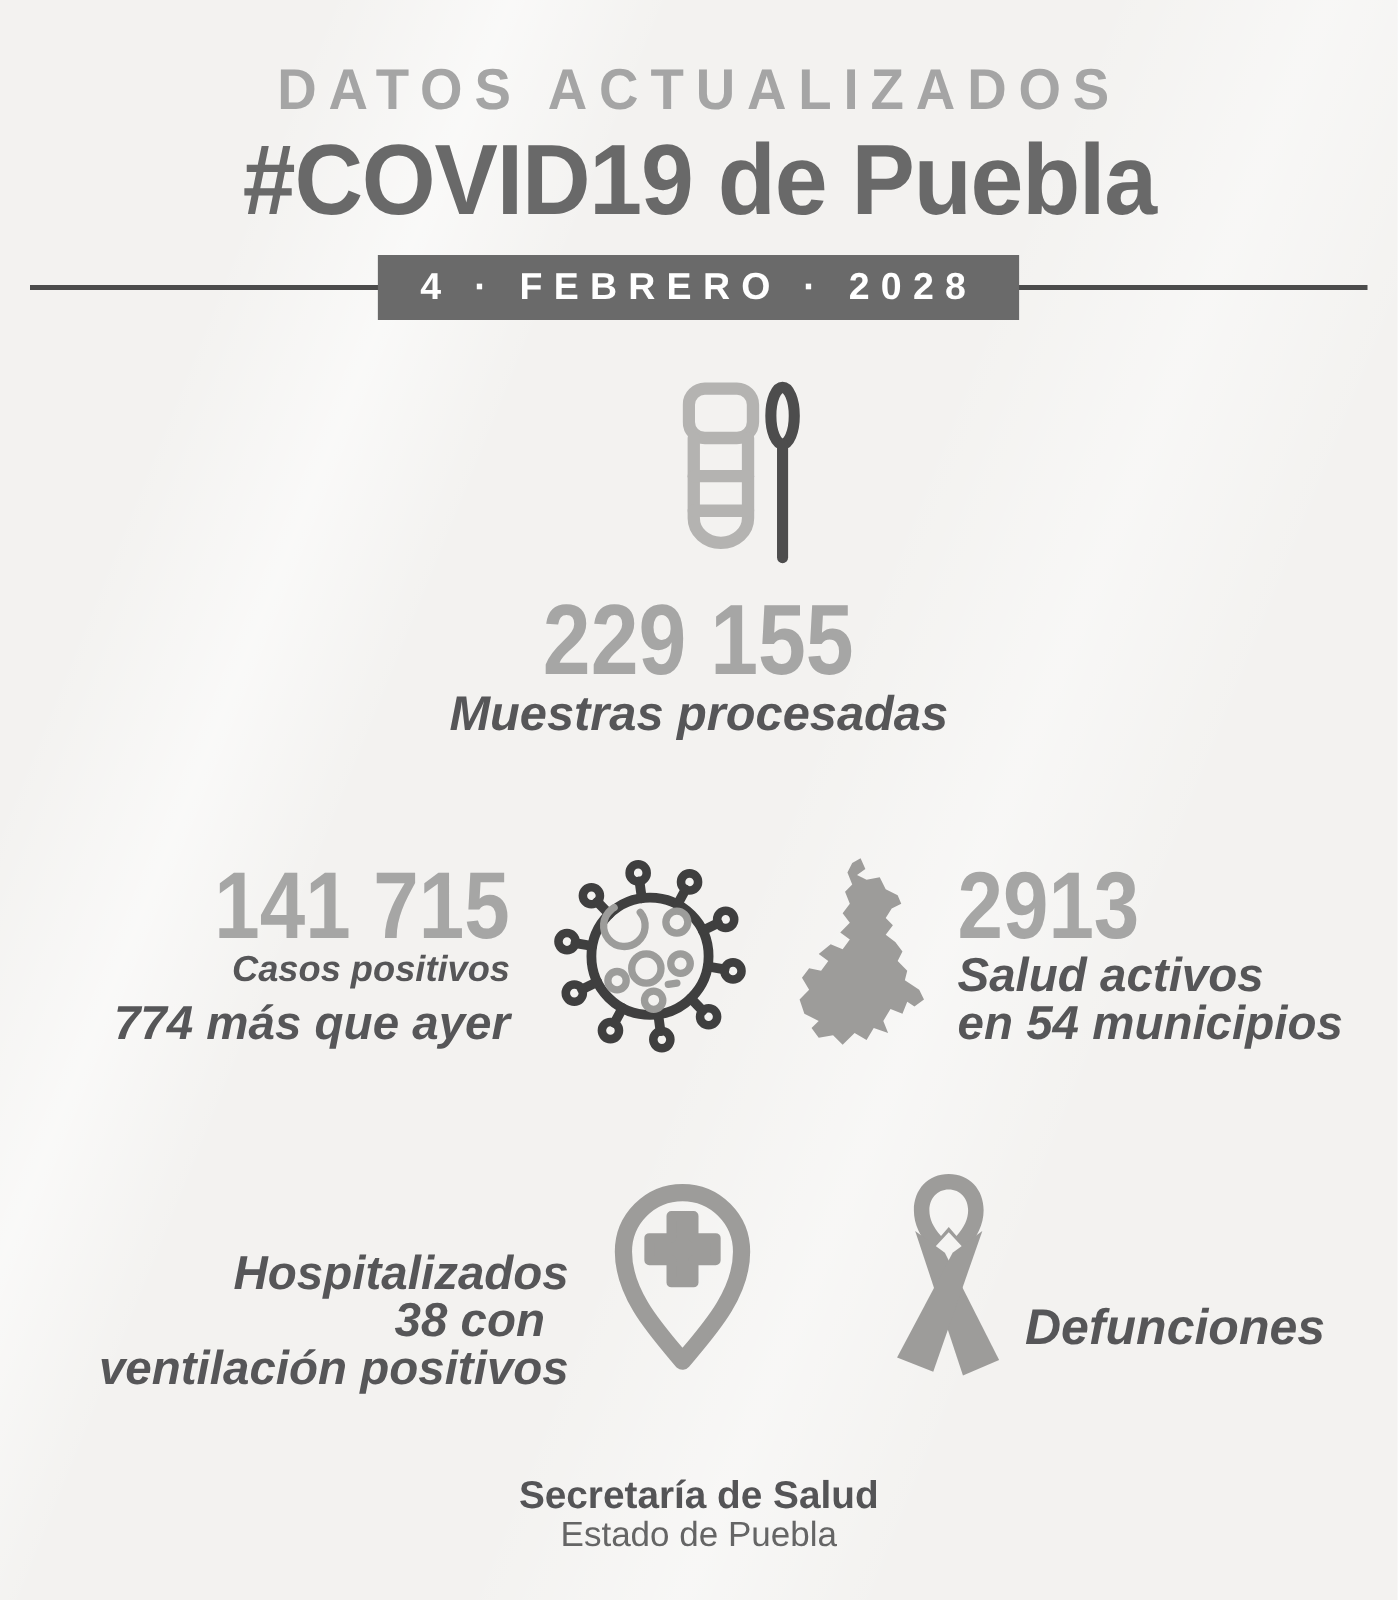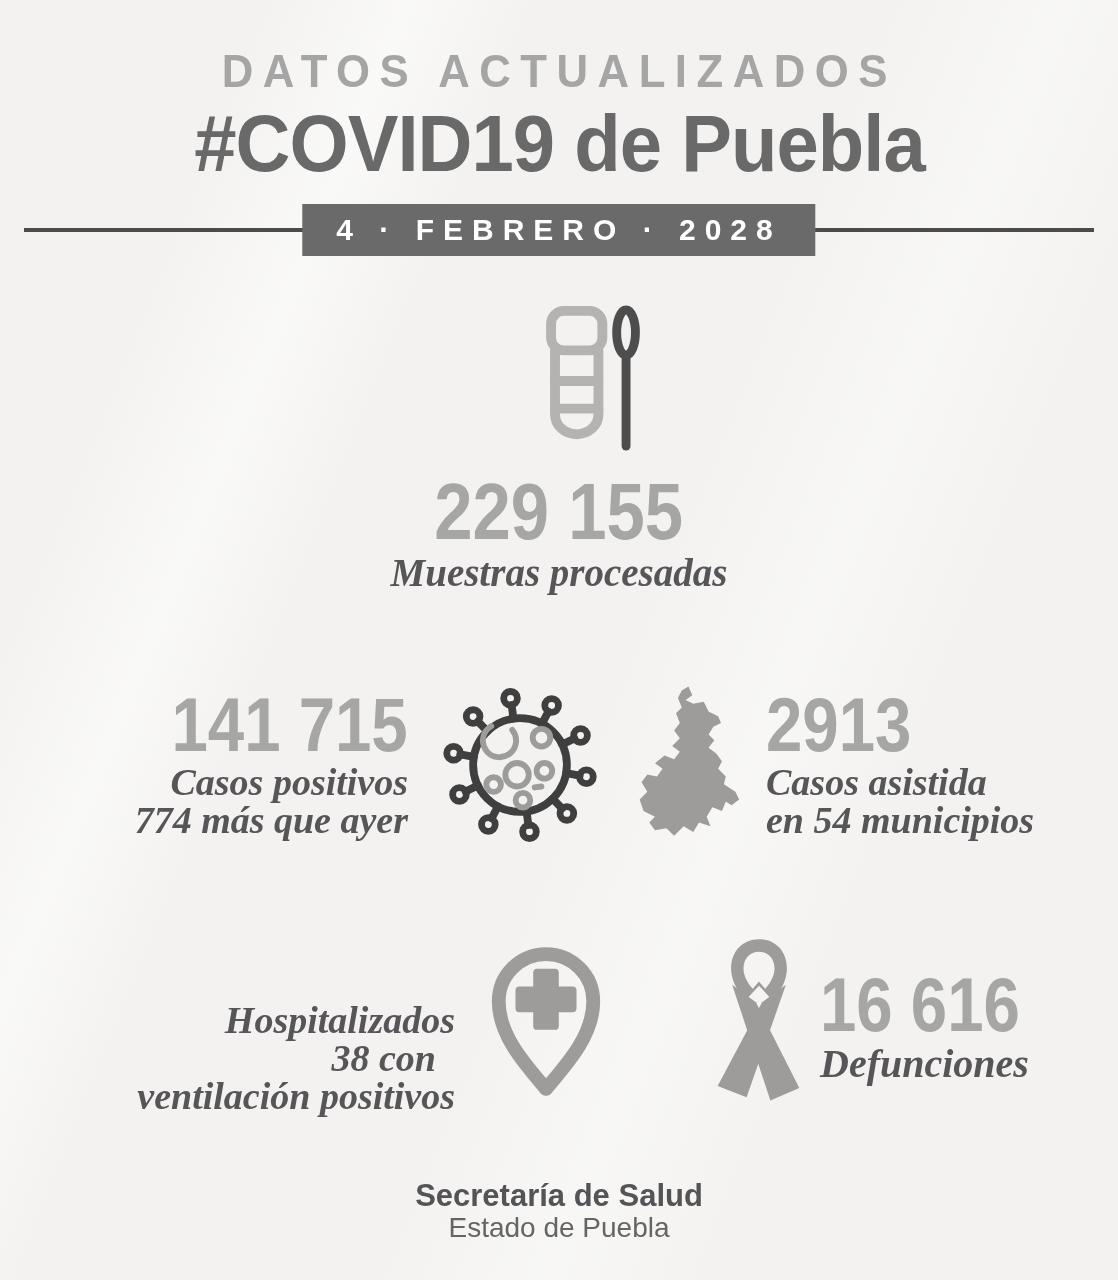--- a/index.html
+++ b/index.html
@@ -47,32 +47,32 @@
     font-size:30px;font-weight:700;letter-spacing:9px;
     line-height:52px;height:52px;padding:0 34px;white-space:nowrap;
     z-index:2;
   }
 
   .stat-value{
     color:var(--c-number);font-weight:700;white-space:nowrap;
   }
   .stat-value .squeeze{display:inline-block;transform:scaleX(.86);}
   .stat-label{
-    color:var(--c-label);font-style:italic;font-weight:700;white-space:nowrap;font-family:Liberation Serif, serif;
+    color:var(--c-label);font-style:italic;font-weight:700;white-space:nowrap;
   }
 
   
   .hero-value{top:466px;font-size:80px;}
   .hero-value .squeeze{transform-origin:center;}
   .hero-label{top:550px;font-size:39px;}
 
   
   .r2l-value{top:681px;right:710px;font-size:76px;text-align:right;}
   .r2l-value .squeeze{transform-origin:right;}
-  .r2l-l1{top:760px;right:710px;font-size:38px;}
+  .r2l-l1{top:760px;right:710px;font-size:29px;}
   .r2l-l2{top:798px;right:710px;font-size:38px;text-align:right;}
   .r2r-value{top:681px;left:766px;font-size:76px;}
   .r2r-value .squeeze{transform-origin:left;}
   .r2r-l1{top:760px;left:766px;font-size:38px;}
   .r2r-l2{top:798px;left:766px;font-size:38px;}
 
   
   .r3l-value{top:935px;right:663px;font-size:76px;text-align:right;}
   .r3l-value .squeeze{transform-origin:right;}
   .r3l-l1{top:998px;right:663px;font-size:38px;text-align:center;}
@@ -159,37 +159,36 @@
   </svg>
 
   <svg class="abs" style="left:632px;top:683px;" width="134" height="166" viewBox="0 0 140 170">
     <path class="ic-mid-f" d="M52,6 L59,2 L63,11 L56,16 L64,20 L75,18 L80,28 L90,33 L93,40 L85,44
       L80,52 L86,58 L80,66 L88,72 L94,80 L90,88 L98,96 L96,104 L108,112 L112,120 L104,126 L98,122
       L94,132 L84,128 L78,138 L82,148 L70,144 L64,154 L54,148 L44,158 L36,150 L24,152 L18,144
       L24,138 L12,132 L8,120 L16,112 L10,102 L16,94 L26,96 L32,88 L24,82 L34,74 L44,78 L50,70
       L42,64 L50,56 L44,48 L50,40 L46,30 L52,24 L48,14 Z"></path>
   </svg>
   <div class="abs stat-value r2r-value"><span class="squeeze">2913</span></div>
-  <div class="abs stat-label r2r-l1">Casos asistida</div>
+  <div class="abs stat-label r2r-l1">Salud activos</div>
   <div class="abs stat-label r2r-l2">en 54 municipios</div>
 
   <div class="abs stat-label r3l-l1">Hospitalizados</div>
   <div class="abs stat-label r3l-l2">38 con</div>
   <div class="abs stat-label r3l-l3">ventilación positivos</div>
 
   <svg class="abs" style="left:482px;top:940px;" width="128" height="163" viewBox="0 0 130 165">
     <path class="ic-mid-s" stroke-width="14" stroke-linejoin="round" d="M65,151 C44,126 17,97 17,62 A48,48 0 0 1 113,62 C113,97 86,126 65,151 Z"></path>
     <path class="ic-mid-f" stroke="var(--c-icon-mid)" stroke-width="8" stroke-linejoin="round" d="M56,33 h18 v18 h18 v18 h-18 v18 h-18 v-18 h-18 v-18 h18 Z"></path>
   </svg>
 
   <svg class="abs" style="left:697px;top:937px;" width="124" height="176" viewBox="0 0 120 170">
     <path class="ic-mid-f" fill-rule="evenodd" d="M60,2 C44,2 33,14 33,30 C33,41 38,51 47,61 L60,47 L73,61 C82,51 87,41 87,30 C87,14 76,2 60,2 Z
          M60,14 C51,14 45,21 45,30 C45,37 48,43 54,50 L60,43 L66,50 C72,43 75,37 75,30 C75,21 69,14 60,14 Z"></path>
     <polygon class="ic-mid-f" points="34,46 57,63 99,146 71,158"></polygon>
     <polygon class="ic-mid-f" points="63,63 86,46 48,155 20,144"></polygon>
   </svg>
-  <div class="abs stat-value r3r-value"><span class="squeeze">16 616</span></div>
   <div class="abs stat-label r3r-label">Defunciones</div>
 
   <div class="abs center footer-org">Secretaría de Salud</div>
   <div class="abs center footer-region">Estado de Puebla</div>
 
 </div>
 
 </body></html>

